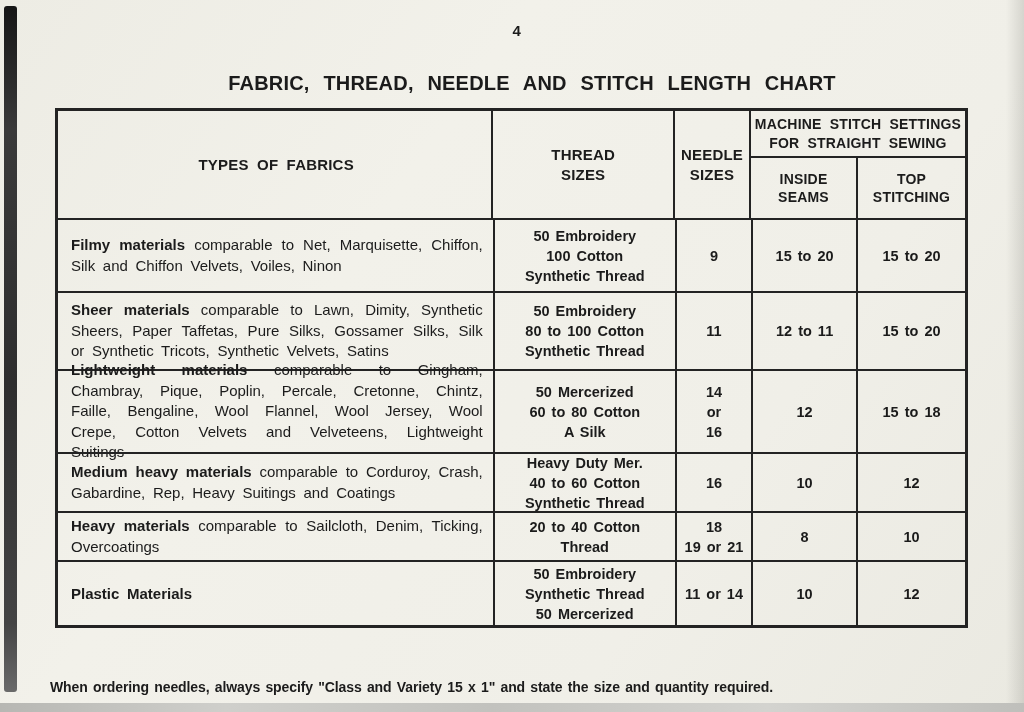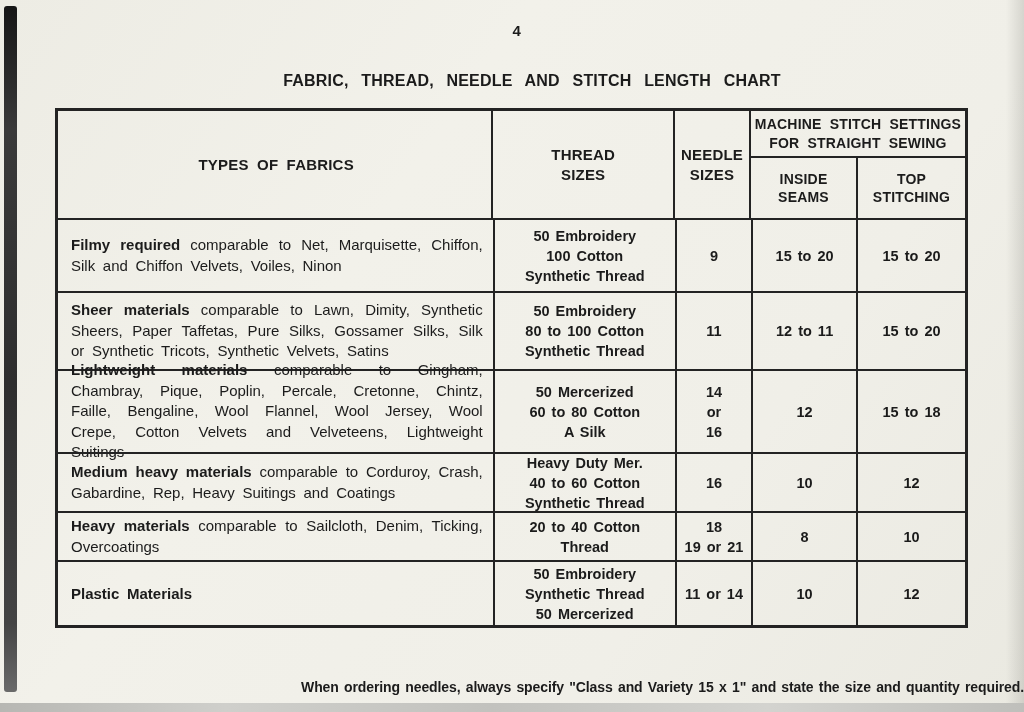--- a/index.html
+++ b/index.html
@@ -24,21 +24,21 @@
   .scan-right{
     position:absolute;right:0;top:0;width:18px;height:712px;
     background:linear-gradient(to right,rgba(0,0,0,0),rgba(90,90,85,.18));
   }
   .page-number{
     position:absolute;top:22px;left:10px;right:0;text-align:center;
     font-size:15px;font-weight:bold;letter-spacing:.5px;
   }
   .page-title{
     position:absolute;top:72px;left:40px;right:0;text-align:center;
-    font-size:16px;font-weight:bold;letter-spacing:.2px;word-spacing:8px;
+    font-size:20px;font-weight:bold;letter-spacing:.2px;word-spacing:8px;
   }
   
   .chart{
     position:absolute;left:55px;top:108px;width:913px;height:520px;
     border:3px solid #232323;box-sizing:border-box;
     display:flex;flex-direction:column;
   }
   .hdr-row{display:flex;height:107px;flex:none;}
   .row{display:flex;border-top:2px solid #232323;box-sizing:border-box;flex:none;}
   .r1{height:73px}.r2{height:78px}.r3{height:83px}.r4{height:59px}.r5{height:49px}.r6{flex:1}
@@ -53,21 +53,21 @@
   .m-title{height:47px;box-sizing:border-box;border-bottom:2px solid #232323;display:flex;align-items:center;justify-content:center;}
   .m-sub{flex:1;display:flex;}
   .m-sub .c{height:auto;}
   .hdr{font-weight:bold;font-size:15px;text-align:center;word-spacing:4px;letter-spacing:.2px;}
   .hdr-sm{font-size:14px;}
   .ml{white-space:pre-line;line-height:1.3;}
   .fab{font-size:15px;line-height:1.37;text-align:justify;word-spacing:3.5px;}
   .fab .b{font-weight:bold;}
   .val{font-weight:bold;font-size:14.5px;text-align:center;line-height:1.38;word-spacing:2px;}
   .footnote{
-    position:absolute;top:679px;left:50px;right:0;text-align:right;
+    position:absolute;top:679px;left:50px;right:0;text-align:left;
     font-size:14px;font-weight:bold;letter-spacing:-.1px;word-spacing:1.5px;
   }
 </style>
 </head>
 <body>
 
 <div class="scan-left"></div>
 <div class="scan-right"></div>
 <div class="scan-bottom"></div>
 
@@ -89,21 +89,21 @@
         <div class="c ins-c hdr hdr-sm ml">INSIDE
 SEAMS</div>
         <div class="c top-c bl hdr hdr-sm ml">TOP
 STITCHING</div>
       </div>
     </div>
   </div>
 
   <div class="row r1">
     <div class="c fab-c fab">
-        <div><span class="b">Filmy required</span><span> comparable to Net, Marquisette, Chiffon, Silk and Chiffon Velvets, Voiles, Ninon</span></div>
+        <div><span class="b">Filmy materials</span><span> comparable to Net, Marquisette, Chiffon, Silk and Chiffon Velvets, Voiles, Ninon</span></div>
       </div>
     <div class="c thr-c bl val ml">50 Embroidery
 100 Cotton
 Synthetic Thread</div>
     <div class="c ndl-c bl val ml">9</div>
     <div class="c ins-c bl val">15 to 20</div>
     <div class="c top-c bl val">15 to 20</div>
   </div>
 
   <div class="row r2">

